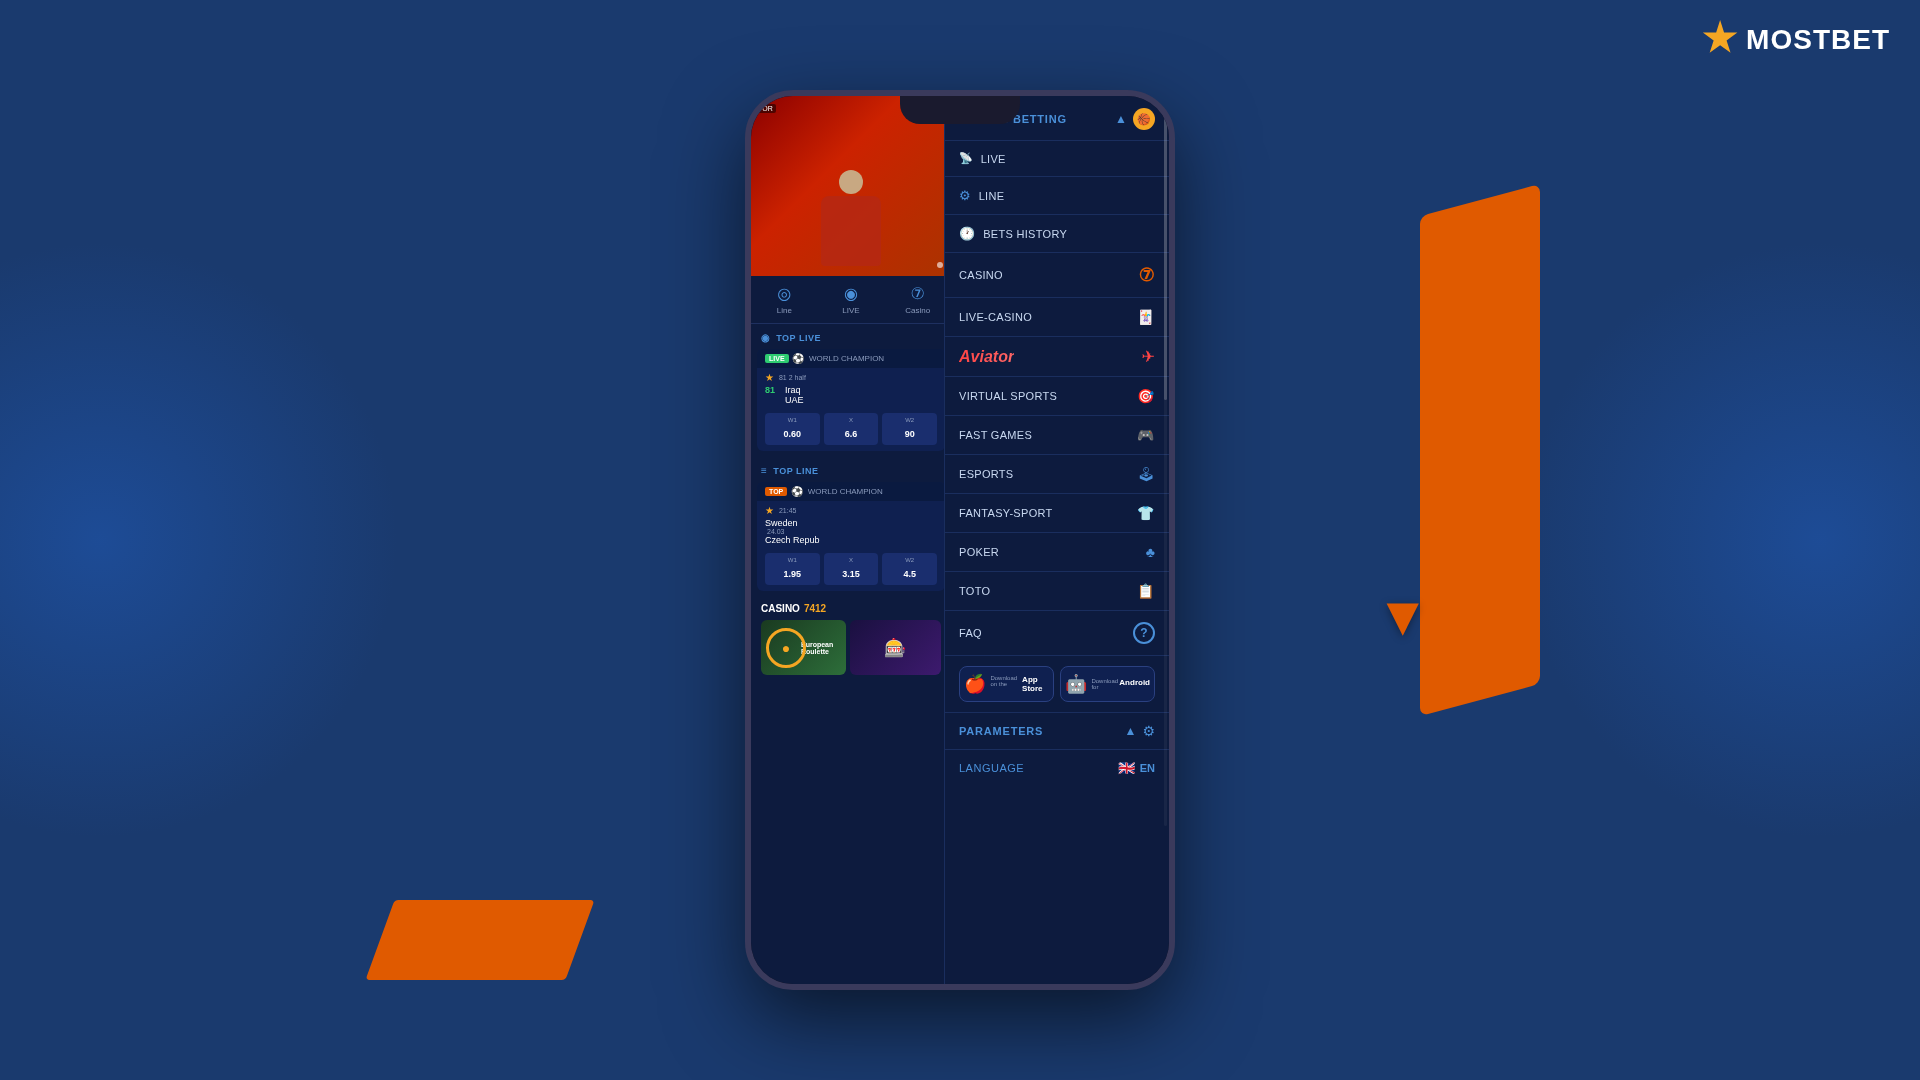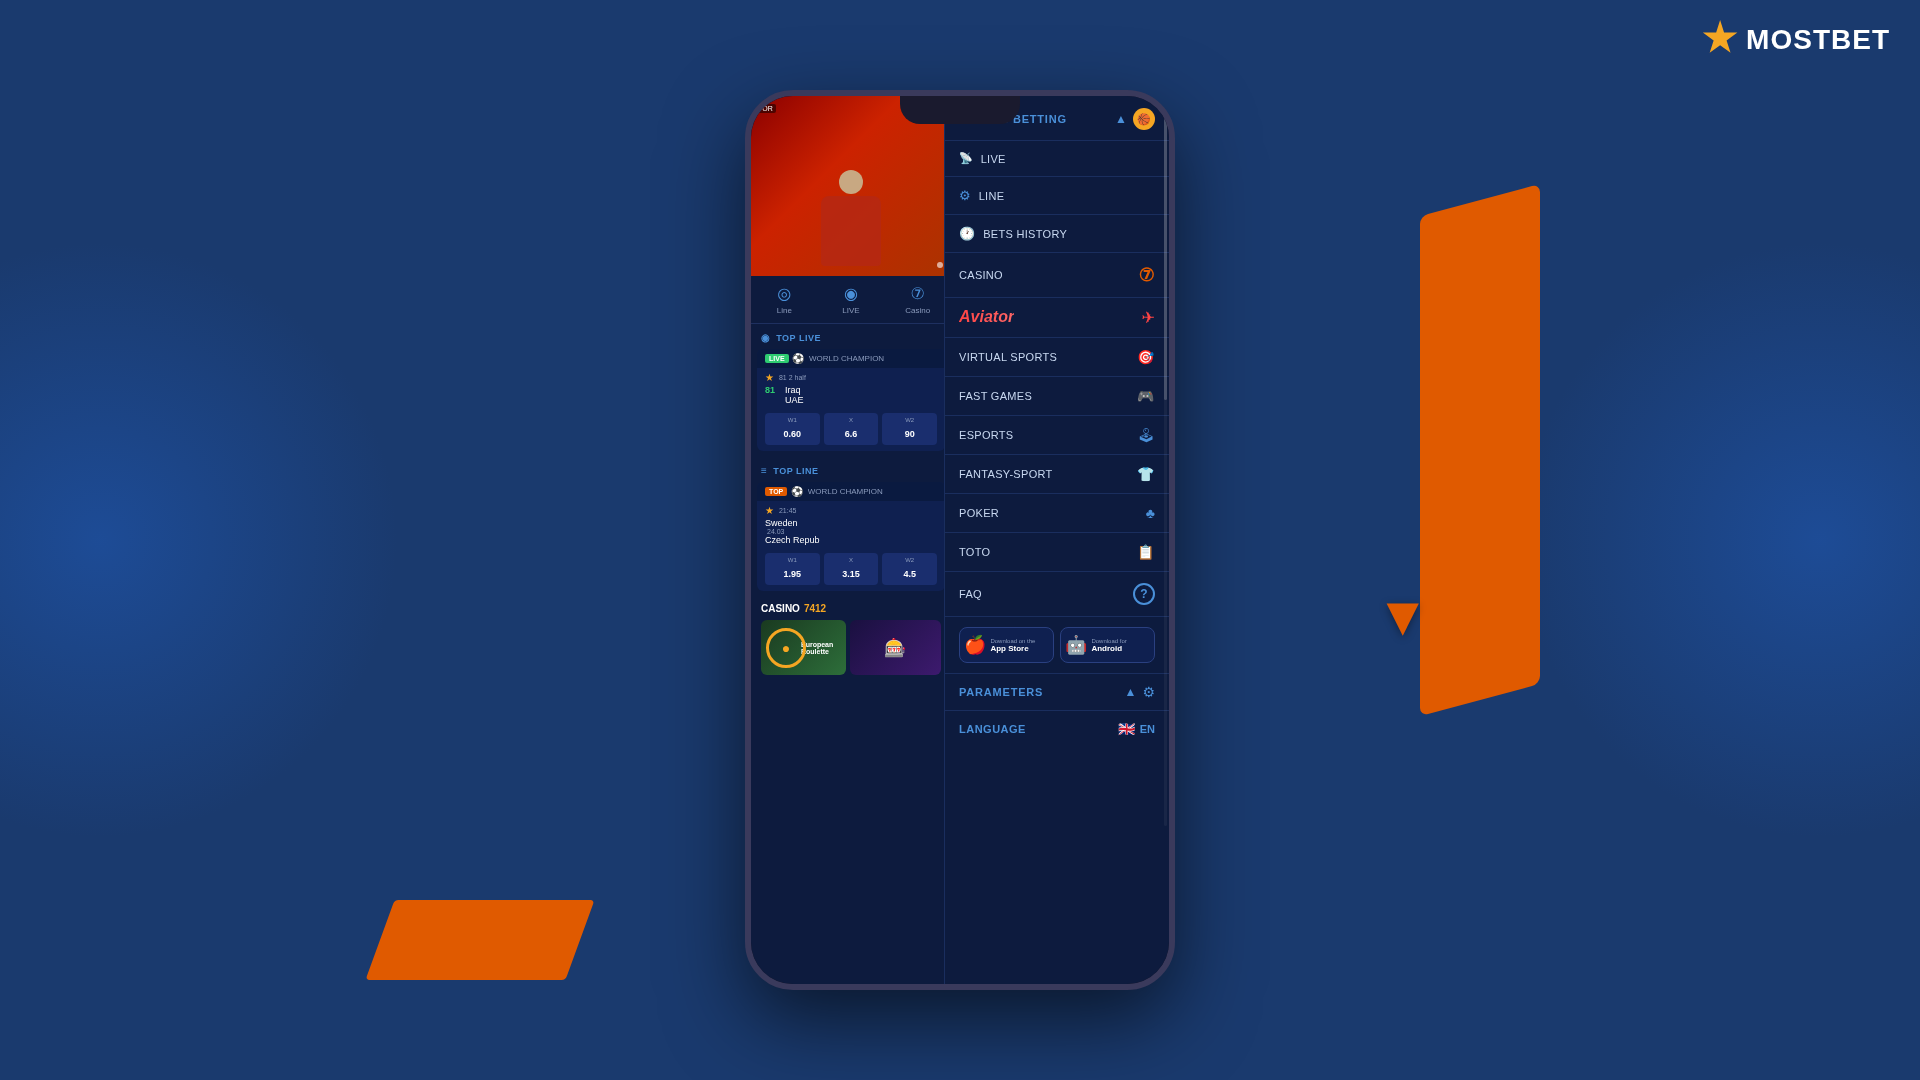--- a/index.html
+++ b/index.html
@@ -339,21 +339,21 @@
     .menu-item-label {
       color: #c8d8f0;
       font-size: 11px;
       font-weight: 500;
       letter-spacing: 0.3px;
     }
 
     
     .aviator-item {
       display: flex;
-      align-items: flex-start;
+      align-items: center;
       justify-content: space-between;
       padding: 10px 14px;
       border-bottom: 1px solid #1a2e5e;
     }
     .aviator-logo {
       font-style: italic;
       font-weight: 800;
       font-size: 16px;
       background: linear-gradient(to right, #ff4444, #ff6666);
       -webkit-background-clip: text;
@@ -376,21 +376,21 @@
       display: flex;
       align-items: center;
       gap: 4px;
       cursor: pointer;
     }
     .download-btn-icon {
       font-size: 18px;
     }
     .download-btn-text {
       display: flex;
-      flex-direction: column;
+      flex-direction: row;
     }
     .download-btn-sub {
       color: #8a9abb;
       font-size: 6px;
     }
     .download-btn-main {
       color: #fff;
       font-size: 8px;
       font-weight: 600;
     }
@@ -414,21 +414,21 @@
     
     .language-row {
       display: flex;
       align-items: center;
       justify-content: space-between;
       padding: 10px 14px;
     }
     .language-label {
       color: #4a90d9;
       font-size: 11px;
-      font-weight: 700;
+      font-weight: 400;
       letter-spacing: 0.5px;
     }
     .language-value {
       display: flex;
       align-items: center;
       gap: 4px;
     }
     .flag-icon {
       font-size: 14px;
     }
@@ -664,20 +664,24 @@
           <span style="color:#4a90d9;font-size:13px;">🕐</span>
           <span class="menu-item-label">BETS HISTORY</span>
         </div>
       </div>
 
       <div class="menu-item">
         <span class="menu-item-label">CASINO</span>
         <span style="color:#e05a00;font-size:18px;font-weight:900;">⑦</span>
       </div>
 
+      <div class="menu-item">
+        <span class="menu-item-label">LIVE-CASINO</span>
+        <span style="color:#4a90d9;font-size:14px;">🃏</span>
+      </div>
 
       <div class="aviator-item">
         <span class="aviator-logo">Aviator</span>
         <span style="color:#ff4444;font-size:16px;">✈</span>
       </div>
 
       <div class="menu-item">
         <span class="menu-item-label">VIRTUAL SPORTS</span>
         <span style="color:#4a90d9;font-size:14px;">🎯</span>
       </div>

